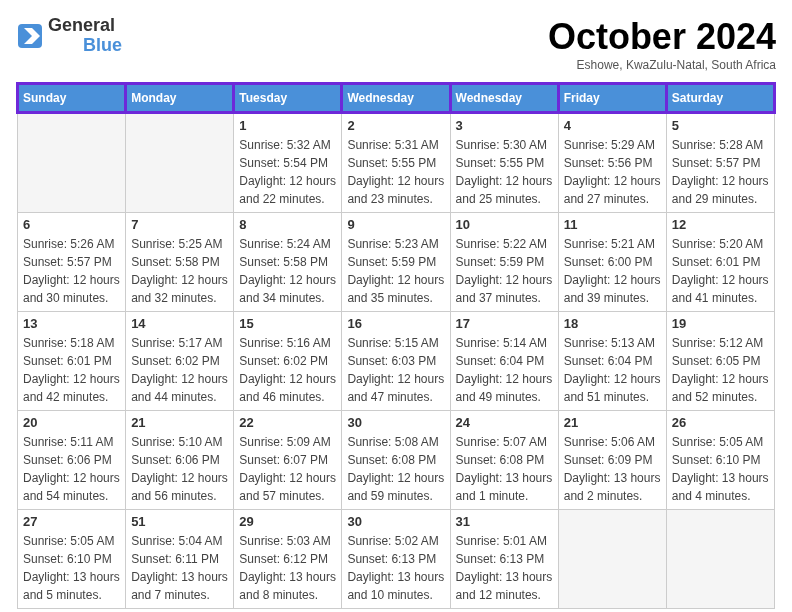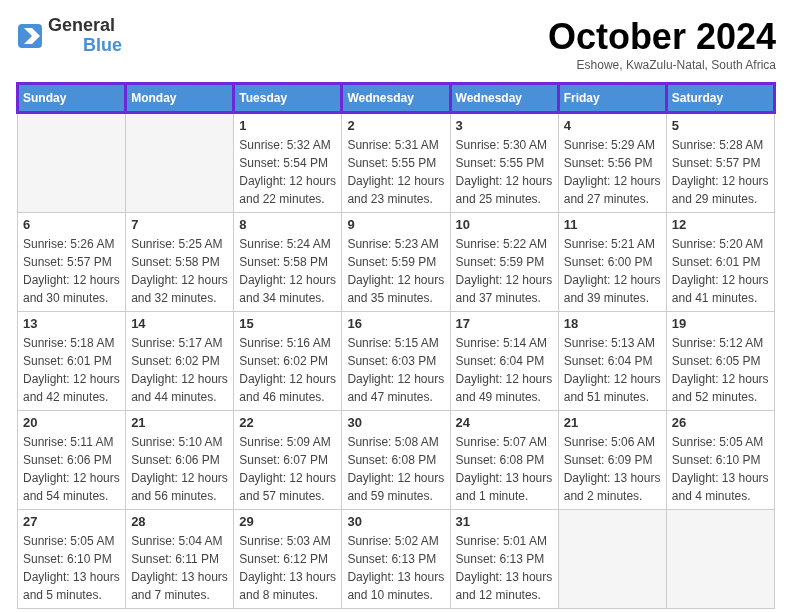--- a/index.html
+++ b/index.html
@@ -229,21 +229,21 @@
           <span class="day-number">26</span>
           <div class="day-info">Sunrise: 5:05 AM<br>Sunset: 6:10 PM<br>Daylight: 13 hours and 4 minutes.</div>
         </td>
       </tr>
       <tr>
         <td>
           <span class="day-number">27</span>
           <div class="day-info">Sunrise: 5:05 AM<br>Sunset: 6:10 PM<br>Daylight: 13 hours and 5 minutes.</div>
         </td>
         <td>
-          <span class="day-number">28</span>
+          <span class="day-number">51</span>
           <div class="day-info">Sunrise: 5:04 AM<br>Sunset: 6:11 PM<br>Daylight: 13 hours and 7 minutes.</div>
         </td>
         <td>
           <span class="day-number">29</span>
           <div class="day-info">Sunrise: 5:03 AM<br>Sunset: 6:12 PM<br>Daylight: 13 hours and 8 minutes.</div>
         </td>
         <td>
           <span class="day-number">30</span>
           <div class="day-info">Sunrise: 5:02 AM<br>Sunset: 6:13 PM<br>Daylight: 13 hours and 10 minutes.</div>
         </td>

